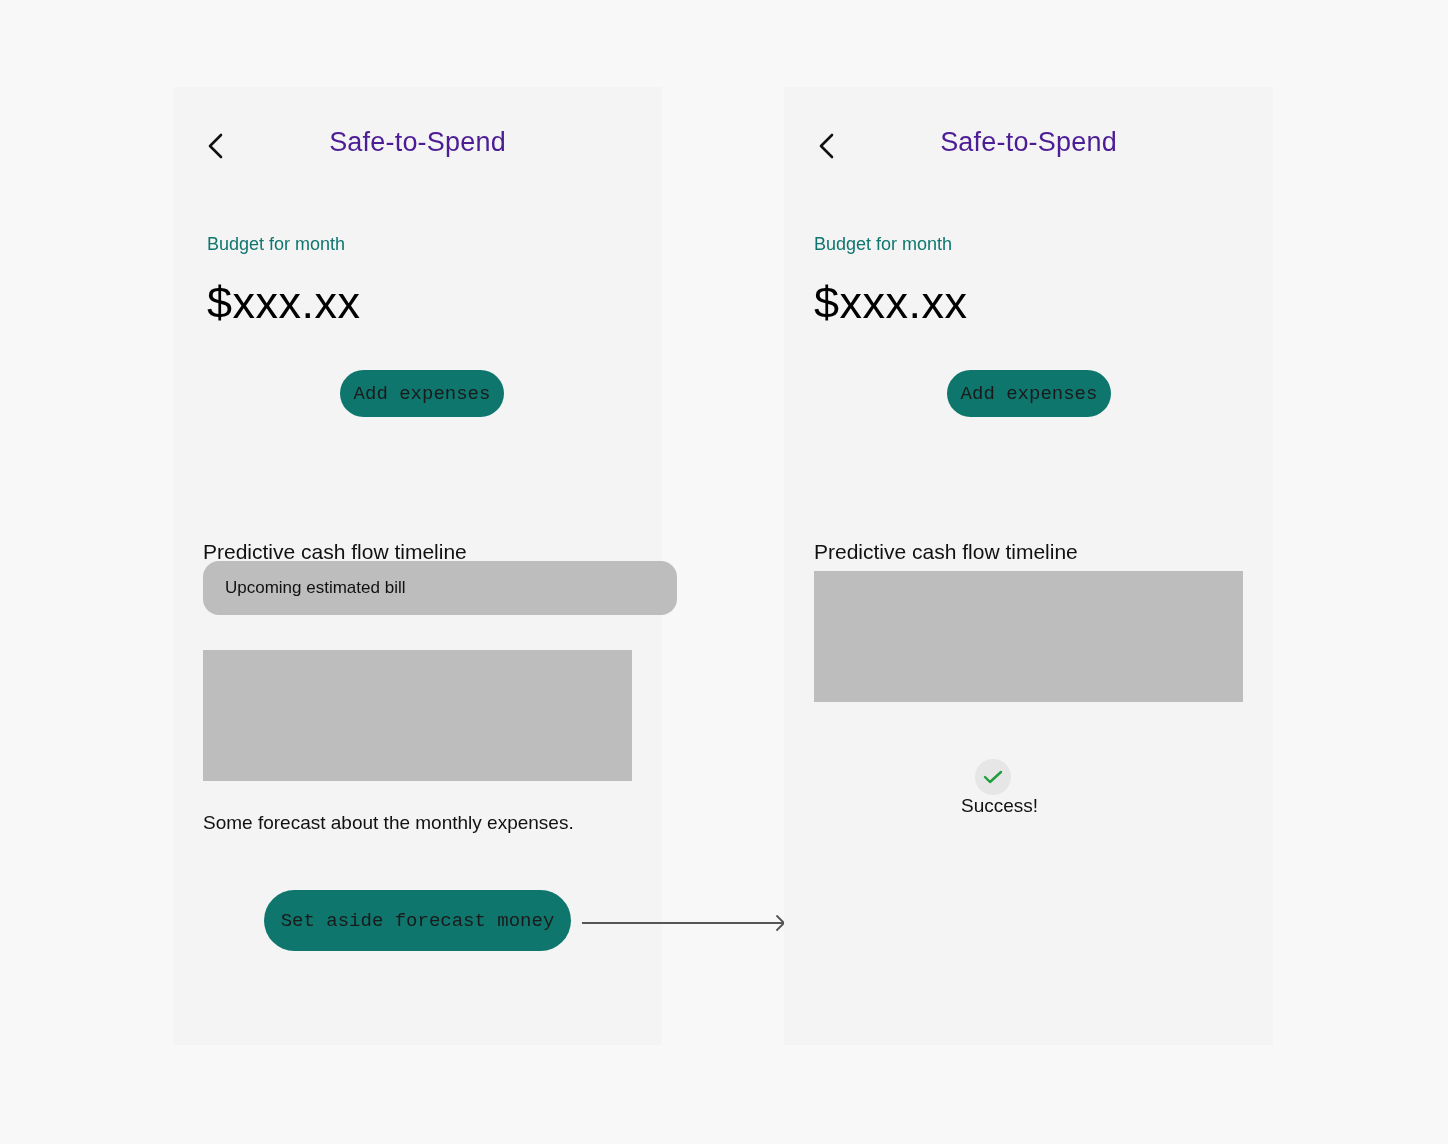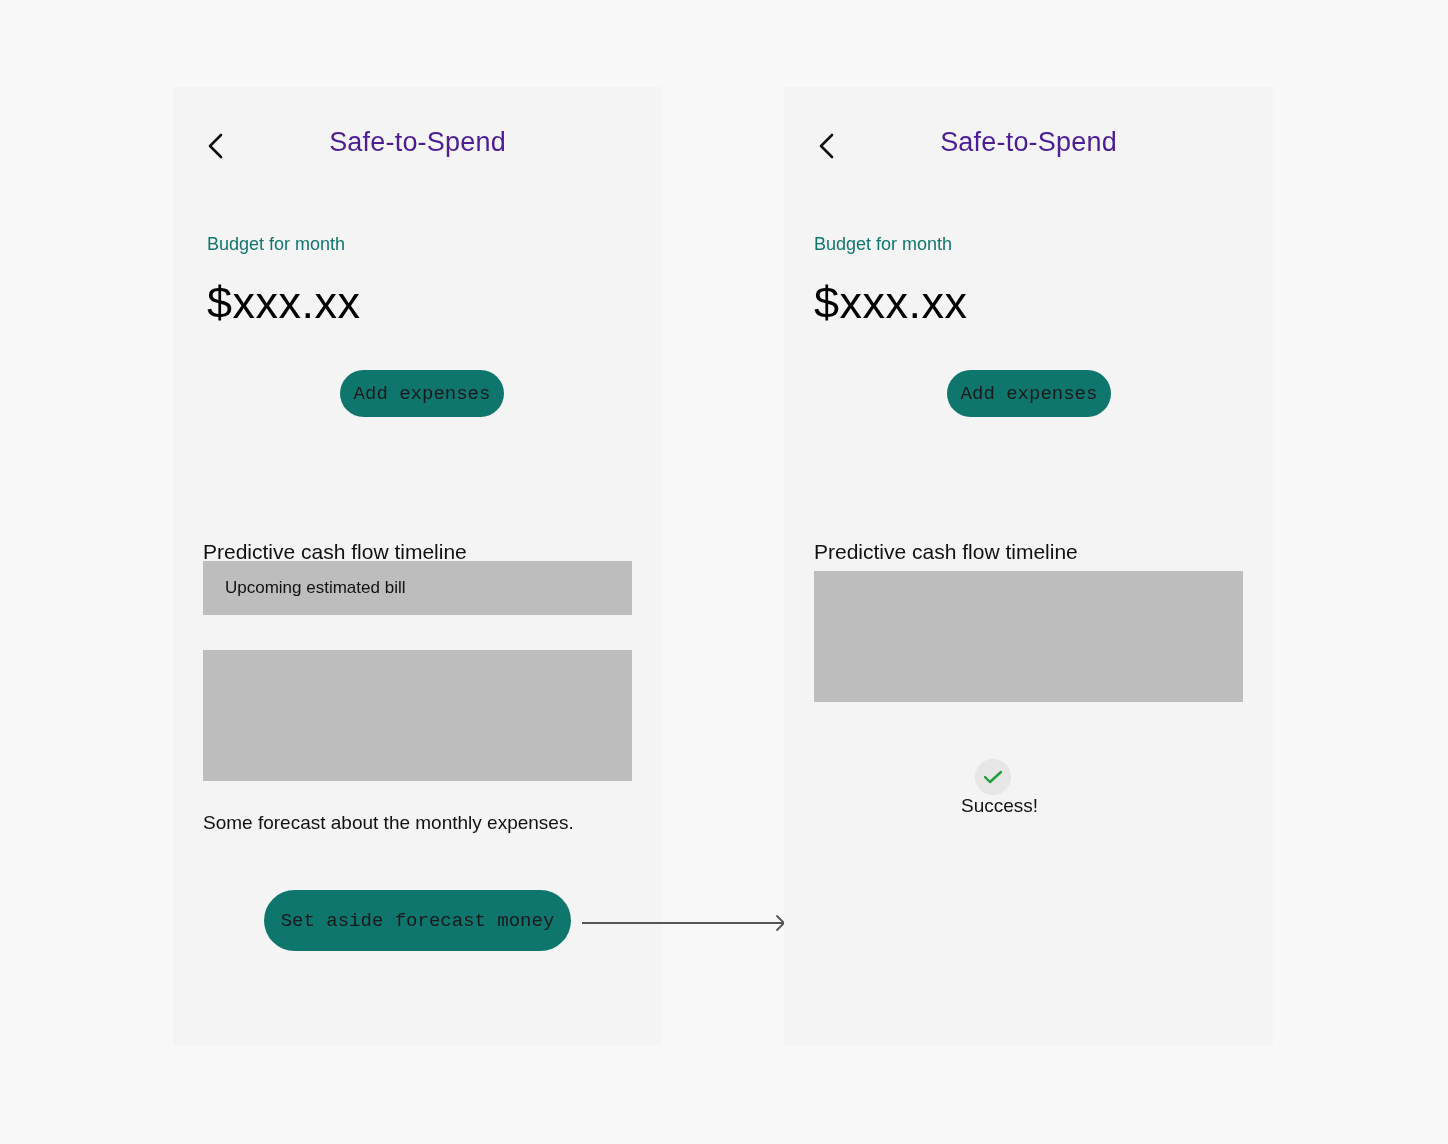--- a/index.html
+++ b/index.html
@@ -33,22 +33,22 @@
       display: flex; align-items: center; justify-content: center;
       color: #1a1a1a; cursor: pointer; font-family: Liberation Mono, monospace;
     }
     .add-exp { width: 164px; height: 47px; top: 283px; font-size: 19px; }
     #screen-1 .add-exp { left: 167px; }
     #screen-2 .add-exp { left: 163px; }
     .section-title { top: 432px; font-size: 21px; color: #111; margin-top: 21px; }
     #screen-1 .section-title { left: 30px; }
     #screen-2 .section-title { left: 30px; }
     .bill-row {
-      left: 30px; top: 474px; width: 429px; height: 54px;
-      background: #bdbdbd; display: flex; align-items: center;
+      left: 30px; top: 474px; width: 474px; height: 54px;
+      background: #bdbdbd; display: flex; align-items: center; border-radius: 16px;
     }
     .bill-row span { padding-left: 22px; font-size: 17px; color: #111; }
     .placeholder { background: #bdbdbd; }
     #screen-1 .placeholder { left: 30px; top: 563px; width: 429px; height: 131px; }
     #screen-2 .placeholder { left: 30px; top: 484px; width: 429px; height: 131px; }
     .forecast-text { left: 30px; top: 725px; font-size: 19px; color: #111; }
     .set-aside { left: 91px; top: 803px; width: 307px; height: 61px; border-radius: 31px; font-size: 19px; }
     .success { left: 177px; top: 672px; display: flex; align-items: center; flex-direction: column; }
     .check-circle {
       width: 36px; height: 36px; border-radius: 50%;

